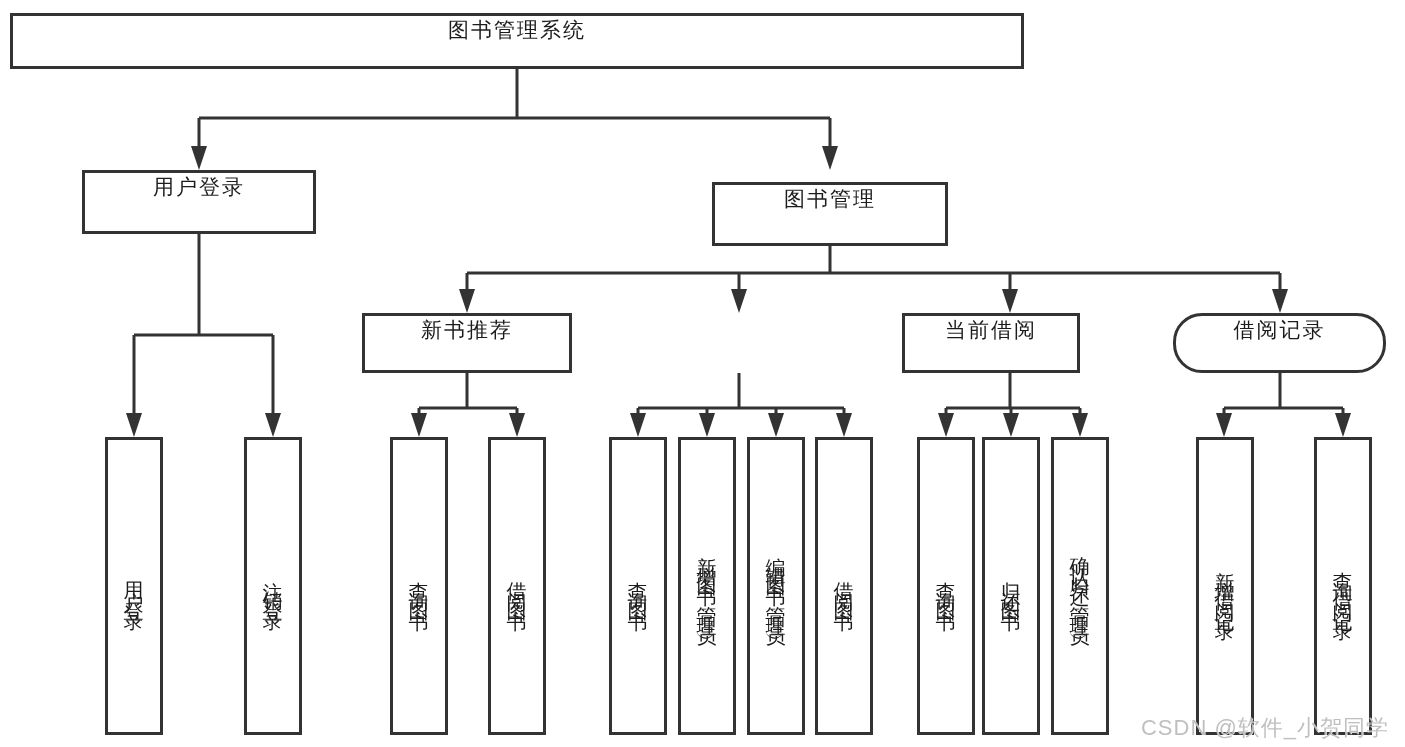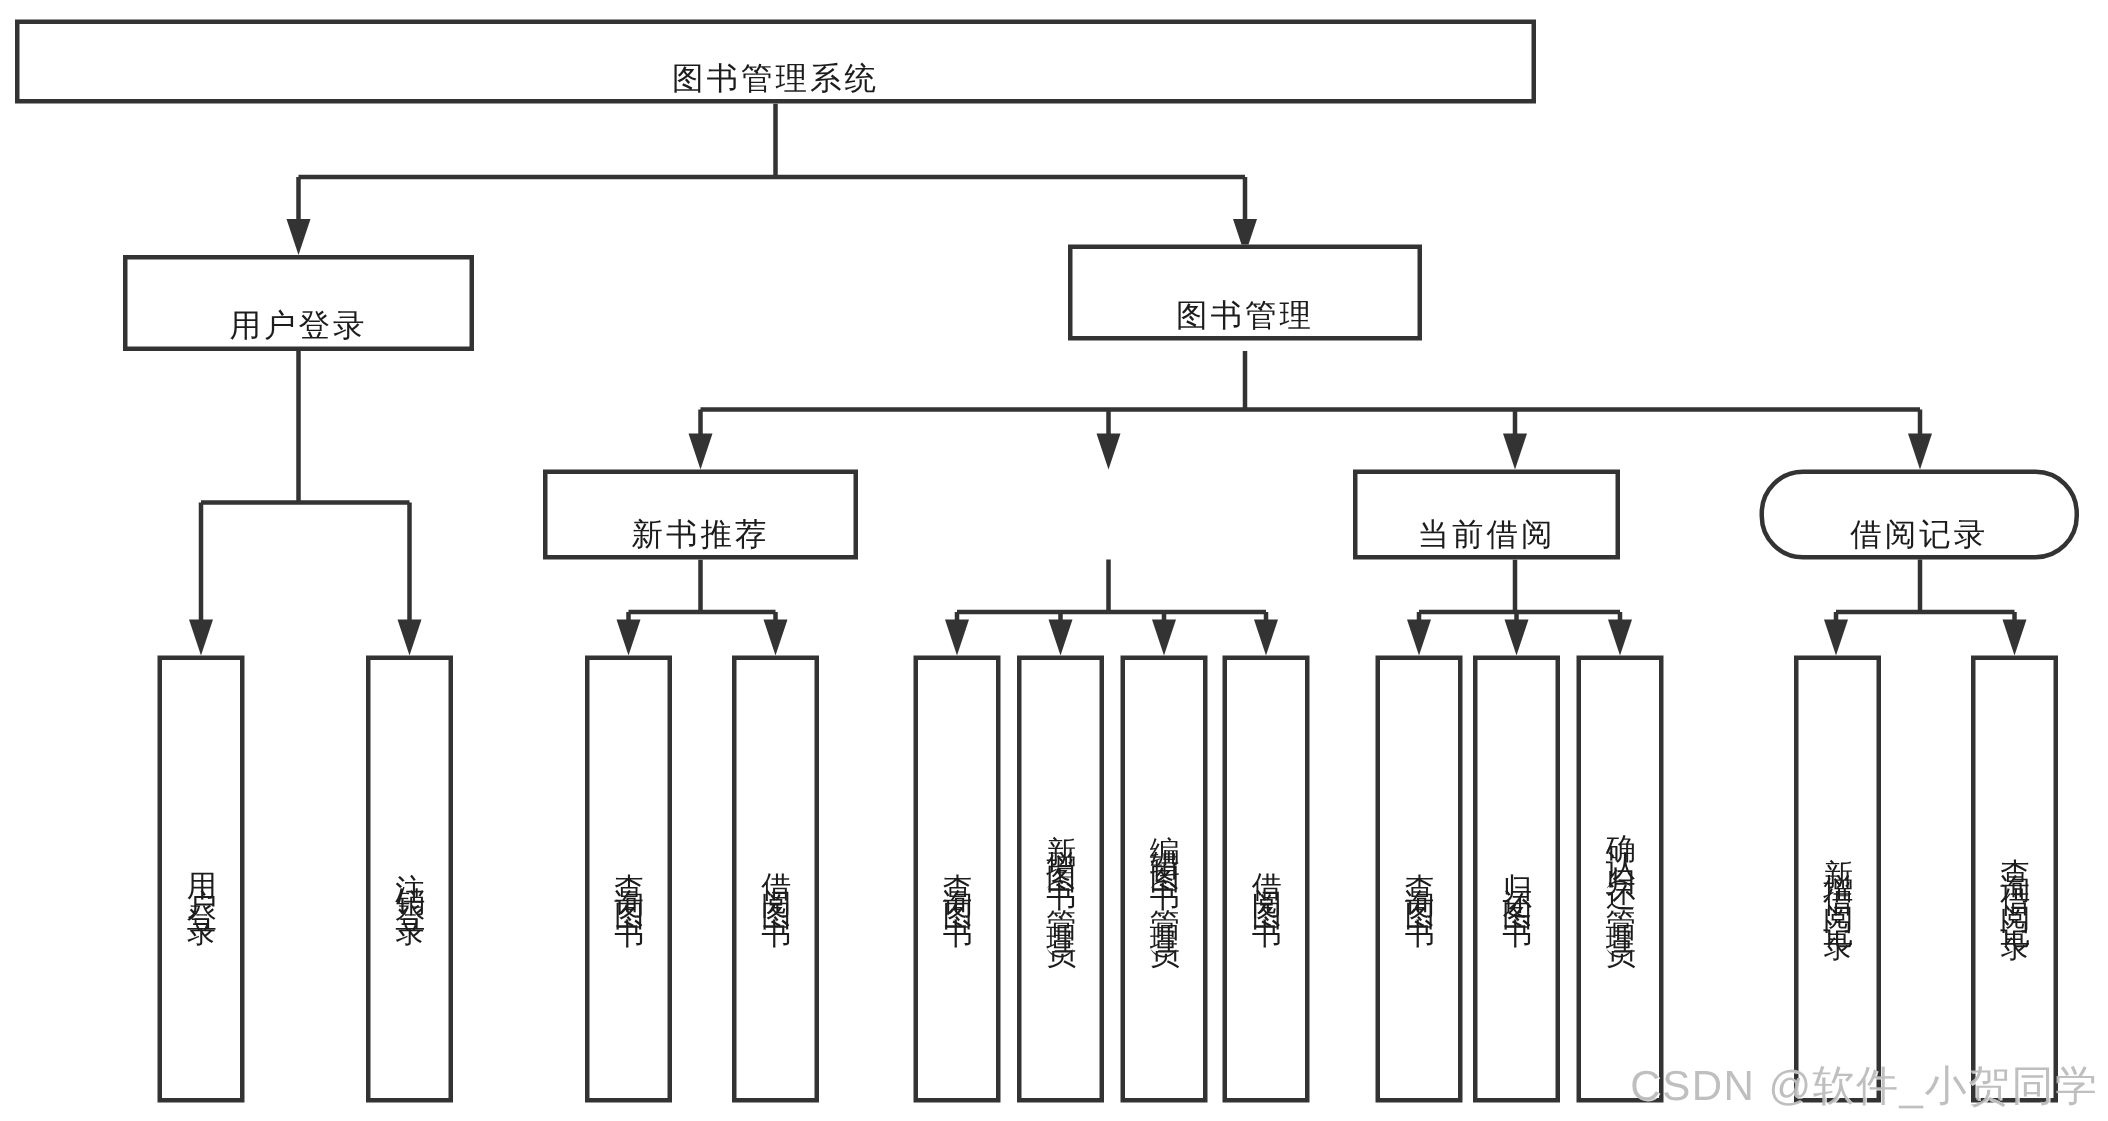--- a/index.html
+++ b/index.html
@@ -3,35 +3,35 @@
 <meta charset="utf-8">
 <style>
   html,body{margin:0;padding:0;background:#fff;}
   #canvas{
     position:relative;width:1405px;height:747px;background:#ffffff;overflow:hidden;
     font-family:"Liberation Sans","DejaVu Sans",sans-serif;
   }
   #connectors{position:absolute;left:0;top:0;pointer-events:none;}
   .hbox{
     position:absolute;background:#ffffff;border:3px solid #333333;box-sizing:border-box;
-    display:flex;align-items:flex-end;justify-content:center;
+    display:flex;align-items:flex-start;justify-content:center;
     font-size:21px;color:#1c1c1c;letter-spacing:2px;white-space:nowrap;
   }
   .vbox{
     position:absolute;top:437px;width:58px;height:298px;background:#ffffff;
     border:3px solid #333333;box-sizing:border-box;
     display:flex;align-items:center;justify-content:center;
   }
   .vtext{
     writing-mode:vertical-rl;text-orientation:mixed;
     font-size:20px;letter-spacing:10px;color:#1c1c1c;white-space:nowrap;line-height:1;
   }
   .watermark{
-    position:absolute;right:6px;bottom:4px;z-index:5;
-    font-size:28px;color:rgba(186,186,186,0.92);letter-spacing:1px;white-space:nowrap;
+    position:absolute;right:16px;bottom:4px;z-index:5;
+    font-size:22px;color:rgba(186,186,186,0.92);letter-spacing:1px;white-space:nowrap;
     text-shadow:1px 1px 0 rgba(255,255,255,0.8);
   }
 </style>
 </head>
 <body>
 
 <div id="canvas">
 
   <svg id="connectors" width="1405" height="747" viewBox="0 0 1405 747">
     <path d="M517 69 V118
@@ -70,21 +70,21 @@
     </g>
   </svg>
 
   <div class="hbox" style="left:10px;top:13px;width:1014px;height:56px;">
     <span>图书管理系统</span>
   </div>
 
   <div class="hbox" style="left:82px;top:170px;width:234px;height:64px;">
     <span>用户登录</span>
   </div>
-  <div class="hbox" style="left:712px;top:163px;width:236px;height:64px;">
+  <div class="hbox" style="left:712px;top:182px;width:236px;height:64px;">
     <span>图书管理</span>
   </div>
 
   <div class="hbox" style="left:362px;top:313px;width:210px;height:60px;">
     <span>新书推荐</span>
   </div>
   <div class="hbox" style="left:902px;top:313px;width:178px;height:60px;">
     <span>当前借阅</span>
   </div>
   <div class="hbox" style="left:1173px;top:313px;width:213px;height:60px;border-radius:29px;">

